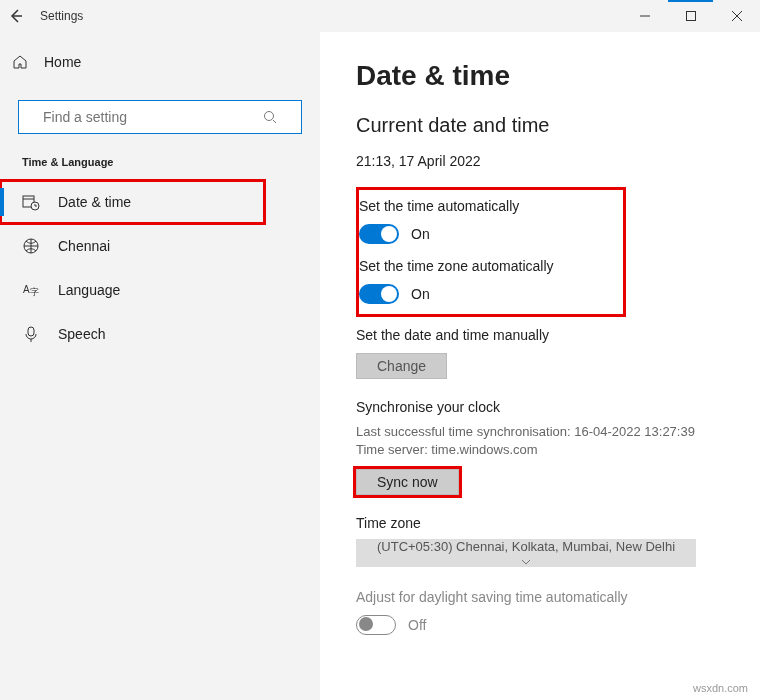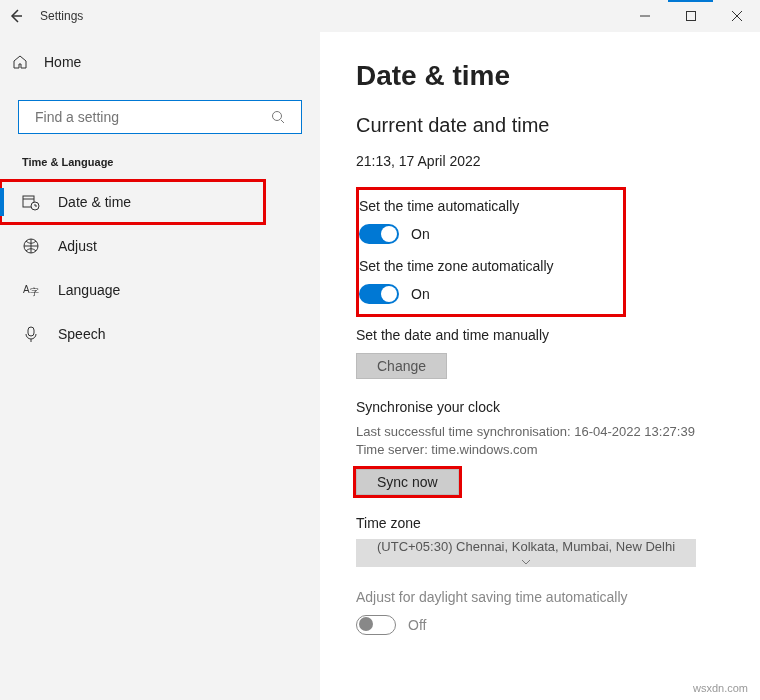--- a/index.html
+++ b/index.html
@@ -9,21 +9,21 @@
   .titlebar .back { width: 32px; display:flex; align-items:center; justify-content:center; color:#333; cursor:pointer; }
   .titlebar .title { font-size: 12px; color:#333; padding-left: 8px; }
   .winctrl { position:absolute; right:0; top:0; display:flex; height:32px; }
   .winctrl div { width:46px; display:flex; align-items:center; justify-content:center; color:#333; font-size:14px; cursor:pointer; }
   .accent-strip { position:absolute; top:0; right:47px; width:45px; height:2px; background:#0078d4; }
   .body { display:flex; flex:1; min-height:0; }
   .sidebar { width: 320px; background:#f3f3f3; padding-top: 10px; display:flex; flex-direction:column; }
   .home-row { display:flex; align-items:center; height:40px; padding-left:12px; gap:16px; cursor:pointer; }
   .home-row .icon { width:16px; display:flex; align-items:center; justify-content:center; }
   .home-row span { font-size:14px; color:#222; }
-  .search-wrap { margin: 18px 18px 0 18px; border:1px solid #0078d4; height:34px; display:flex; align-items:center; padding:0 16px; background:#fff; }
+  .search-wrap { margin: 18px 18px 0 18px; border:1px solid #0078d4; height:34px; display:flex; align-items:center; padding:0 24px; background:#fff; }
   .search-wrap input { flex:1; border:none; outline:none; font-size:14px; color:#777; background:transparent; }
   .search-wrap .sicon { color:#666; font-size:14px; padding-left:6px; }
   .cat { font-size:11px; font-weight:600; color:#222; padding: 22px 0 12px 22px; }
   .nav { display:flex; flex-direction:column; }
   .nav-item { display:flex; align-items:center; height:44px; padding-left:22px; gap:18px; cursor:pointer; font-size:14px; color:#222; position:relative; }
   .nav-item .icon { width:18px; display:flex; align-items:center; justify-content:center; color:#333; }
   .nav-item.active::before { content:""; position:absolute; left:0; top:8px; bottom:8px; width:4px; background:#0078d4; }
   .nav-item.redbox { outline:3px solid #e60000; outline-offset:-2px; margin-right:55px; }
   .main { flex:1; padding: 28px 36px 10px 36px; overflow-y:auto; background:#fff; }
   h1 { font-size:28px; font-weight:600; color:#222; margin-bottom:22px; }
@@ -116,21 +116,21 @@
           </span>
           <span>Date &amp; time</span>
         </div>
         <div class="nav-item">
           <span class="icon">
             <svg width="18" height="18" viewBox="0 0 18 18">
                 <circle cx="9" cy="9" r="7" stroke="#333" fill="none"></circle>
                 <path d="M2 9h14M9 2v14M4 4c3 3 7 3 10 0M4 14c3-3 7-3 10 0" stroke="#333" fill="none"></path>
               </svg>
           </span>
-          <span>Adjust</span>
+          <span>Chennai</span>
         </div>
         <div class="nav-item">
           <span class="icon">
             <svg width="18" height="18" viewBox="0 0 18 18">
                 <text x="1" y="12" font-size="10" fill="#333">A</text>
                 <text x="8" y="14" font-size="9" fill="#333">字</text>
               </svg>
           </span>
           <span>Language</span>
         </div>

